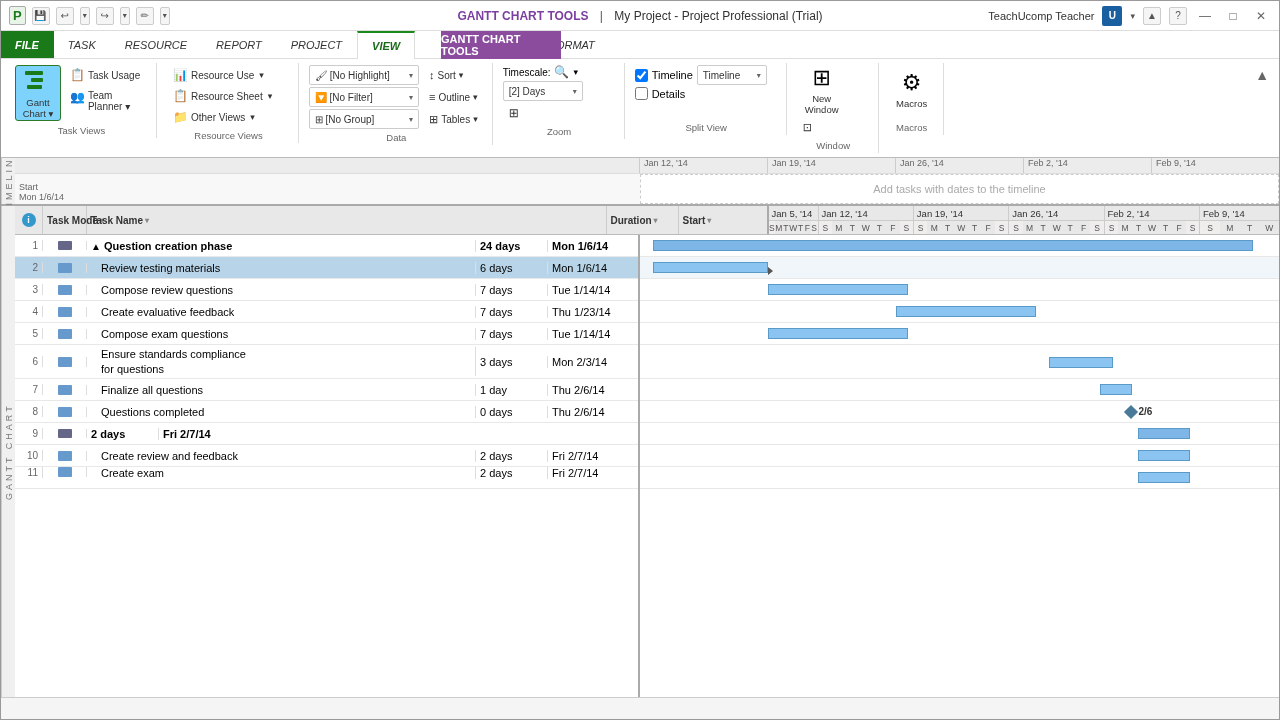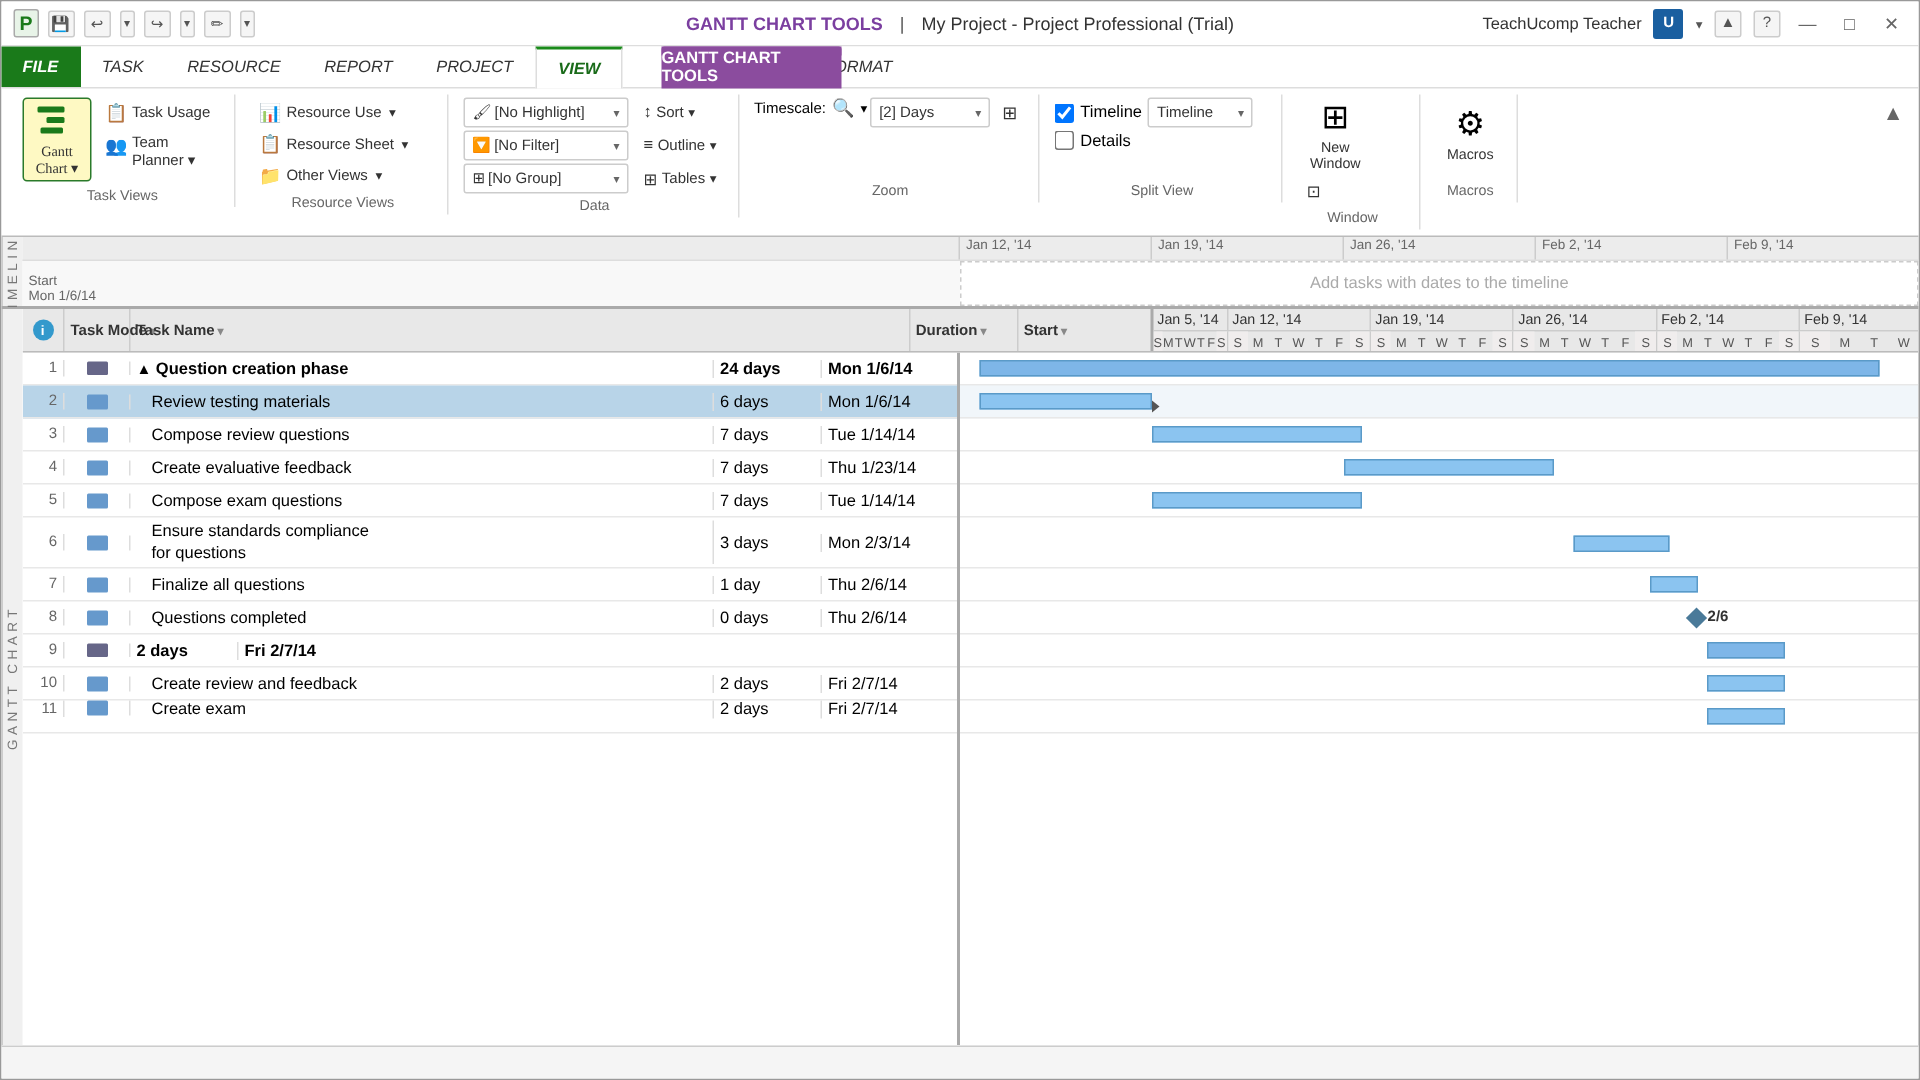--- a/index.html
+++ b/index.html
@@ -18,21 +18,21 @@
     .ribbon { background: #fff; border-bottom: 1px solid #bbb; }
     .ribbon-tabs { display: flex; background: #f5f5f5; border-bottom: 1px solid #ddd; height: 28px; }
     .ribbon-tab { padding: 0 14px; display: flex; align-items: center; font-size: 11px; cursor: pointer; color: #333; border-right: 1px solid transparent; font-style: italic; }
     .ribbon-tab.active { background: #fff; color: #1a6b1a; font-weight: 600; border-top: 2px solid #1a8a1a; border-left: 1px solid #ddd; border-right: 1px solid #ddd; margin-bottom: -1px; }
     .ribbon-content { display: flex; padding: 4px 6px; gap: 2px; min-height: 80px; align-items: flex-start; }
     .ribbon-group { display: flex; flex-direction: column; align-items: flex-start; padding: 2px 8px; border-right: 1px solid #ddd; min-height: 72px; position: relative; }
     .ribbon-group:last-child { border-right: none; }
     .ribbon-group-label { position: absolute; bottom: 2px; left: 0; right: 0; text-align: center; font-size: 9.5px; color: #666; }
     .ribbon-group-content { display: flex; align-items: flex-start; gap: 3px; flex: 1; padding-bottom: 14px; }
     .ribbon-btn-large { display: flex; flex-direction: column; align-items: center; justify-content: center; width: 46px; height: 56px; cursor: pointer; border: 1px solid transparent; border-radius: 3px; padding: 3px; gap: 2px; }
-    .ribbon-btn-large.active { background: #fef9c3; border-color: #2a7a2a; font-family: Liberation Serif, serif; }
+    .ribbon-btn-large.active { background: #7dd3fc; border-color: #2a7a2a; }
     .ribbon-btn-large .icon-box { width: 32px; height: 32px; display: flex; align-items: center; justify-content: center; }
     .ribbon-btn-large .btn-label { font-size: 9.5px; text-align: center; line-height: 1.2; color: #333; }
     .ribbon-btn-medium { display: flex; align-items: center; gap: 3px; height: 20px; padding: 2px 5px; cursor: pointer; border: 1px solid transparent; border-radius: 2px; font-size: 10px; color: #333; white-space: nowrap; }
     .ribbon-btn-stack { display: flex; flex-direction: column; gap: 1px; }
     .ribbon-dropdown { display: flex; align-items: center; gap: 2px; height: 20px; padding: 2px 5px; cursor: pointer; border: 1px solid #ccc; border-radius: 2px; font-size: 10px; color: #333; background: #fff; min-width: 80px; }
     .ribbon-dropdown .arrow { margin-left: auto; color: #666; font-size: 8px; }
 
     
     .main-area { display: flex; flex: 1; overflow: hidden; }
     .th { border-right: 1px solid #ccc; display: flex; align-items: center; padding: 0 4px; font-size: 10px; font-weight: 600; color: #333; cursor: pointer; white-space: nowrap; }
@@ -192,21 +192,21 @@
               <span style="font-size:11px;">⊞</span>
               <span>Tables</span>
               <span style="font-size:9px;">▾</span>
             </div>
           </div>
         </div>
         <div class="ribbon-group-label">Data</div>
       </div>
 
       <div class="ribbon-group" style="min-width: 130px;">
-        <div class="ribbon-group-content" style="gap: 2px; padding-bottom: 14px;">
+        <div class="ribbon-group-content" style="flex-direction: column; gap: 2px; padding-bottom: 14px;">
           <div style="display:flex; align-items:center; gap:4px;">
             <span style="font-size:10px;">Timescale:</span>
             <span style="font-size:12px; cursor:pointer;">🔍</span>
             <span style="font-size:9px; cursor:pointer;">▾</span>
           </div>
           <div class="ribbon-dropdown" style="min-width: 80px;">
             <span>[2] Days</span>
             <span class="arrow">▾</span>
           </div>
           <div class="ribbon-btn-medium">

